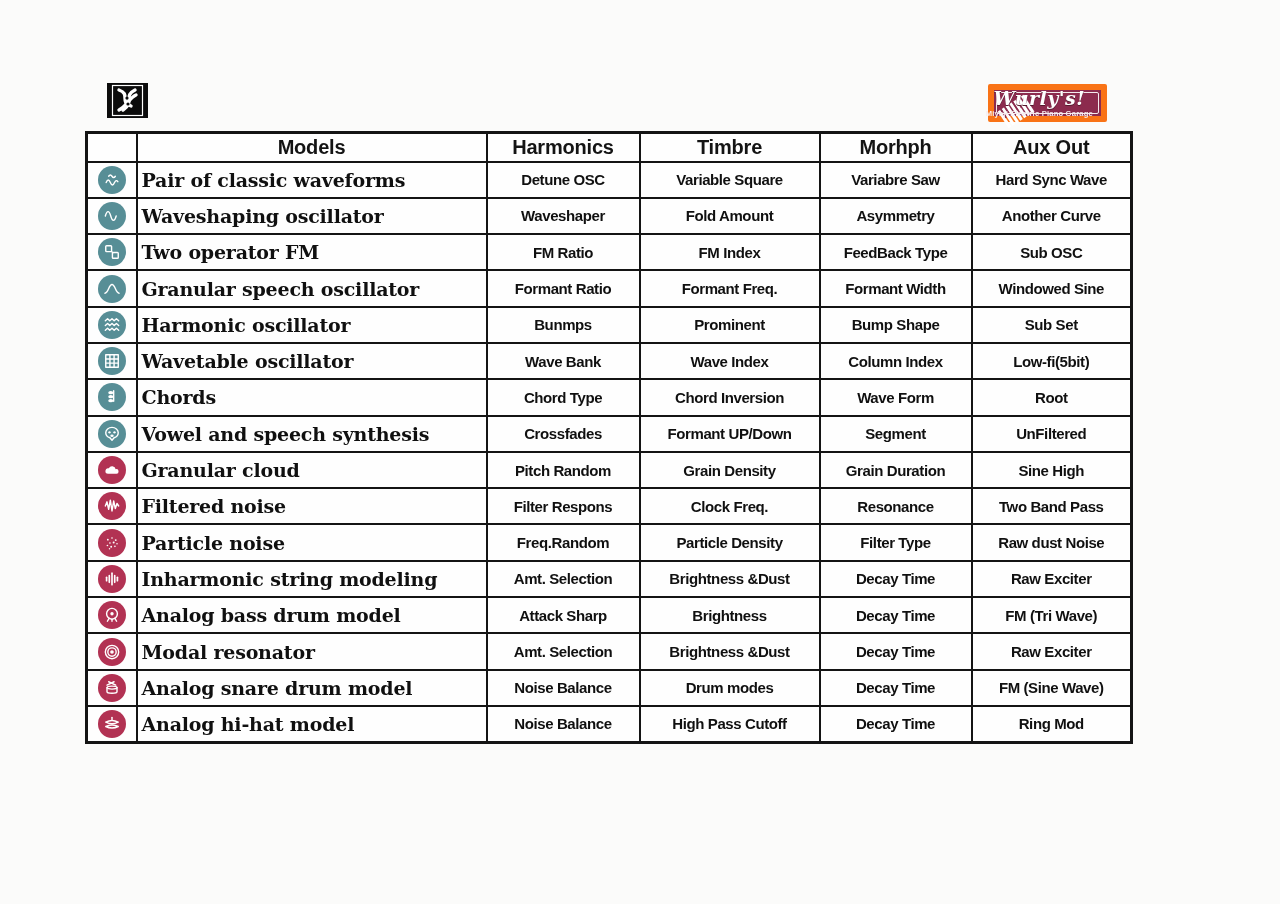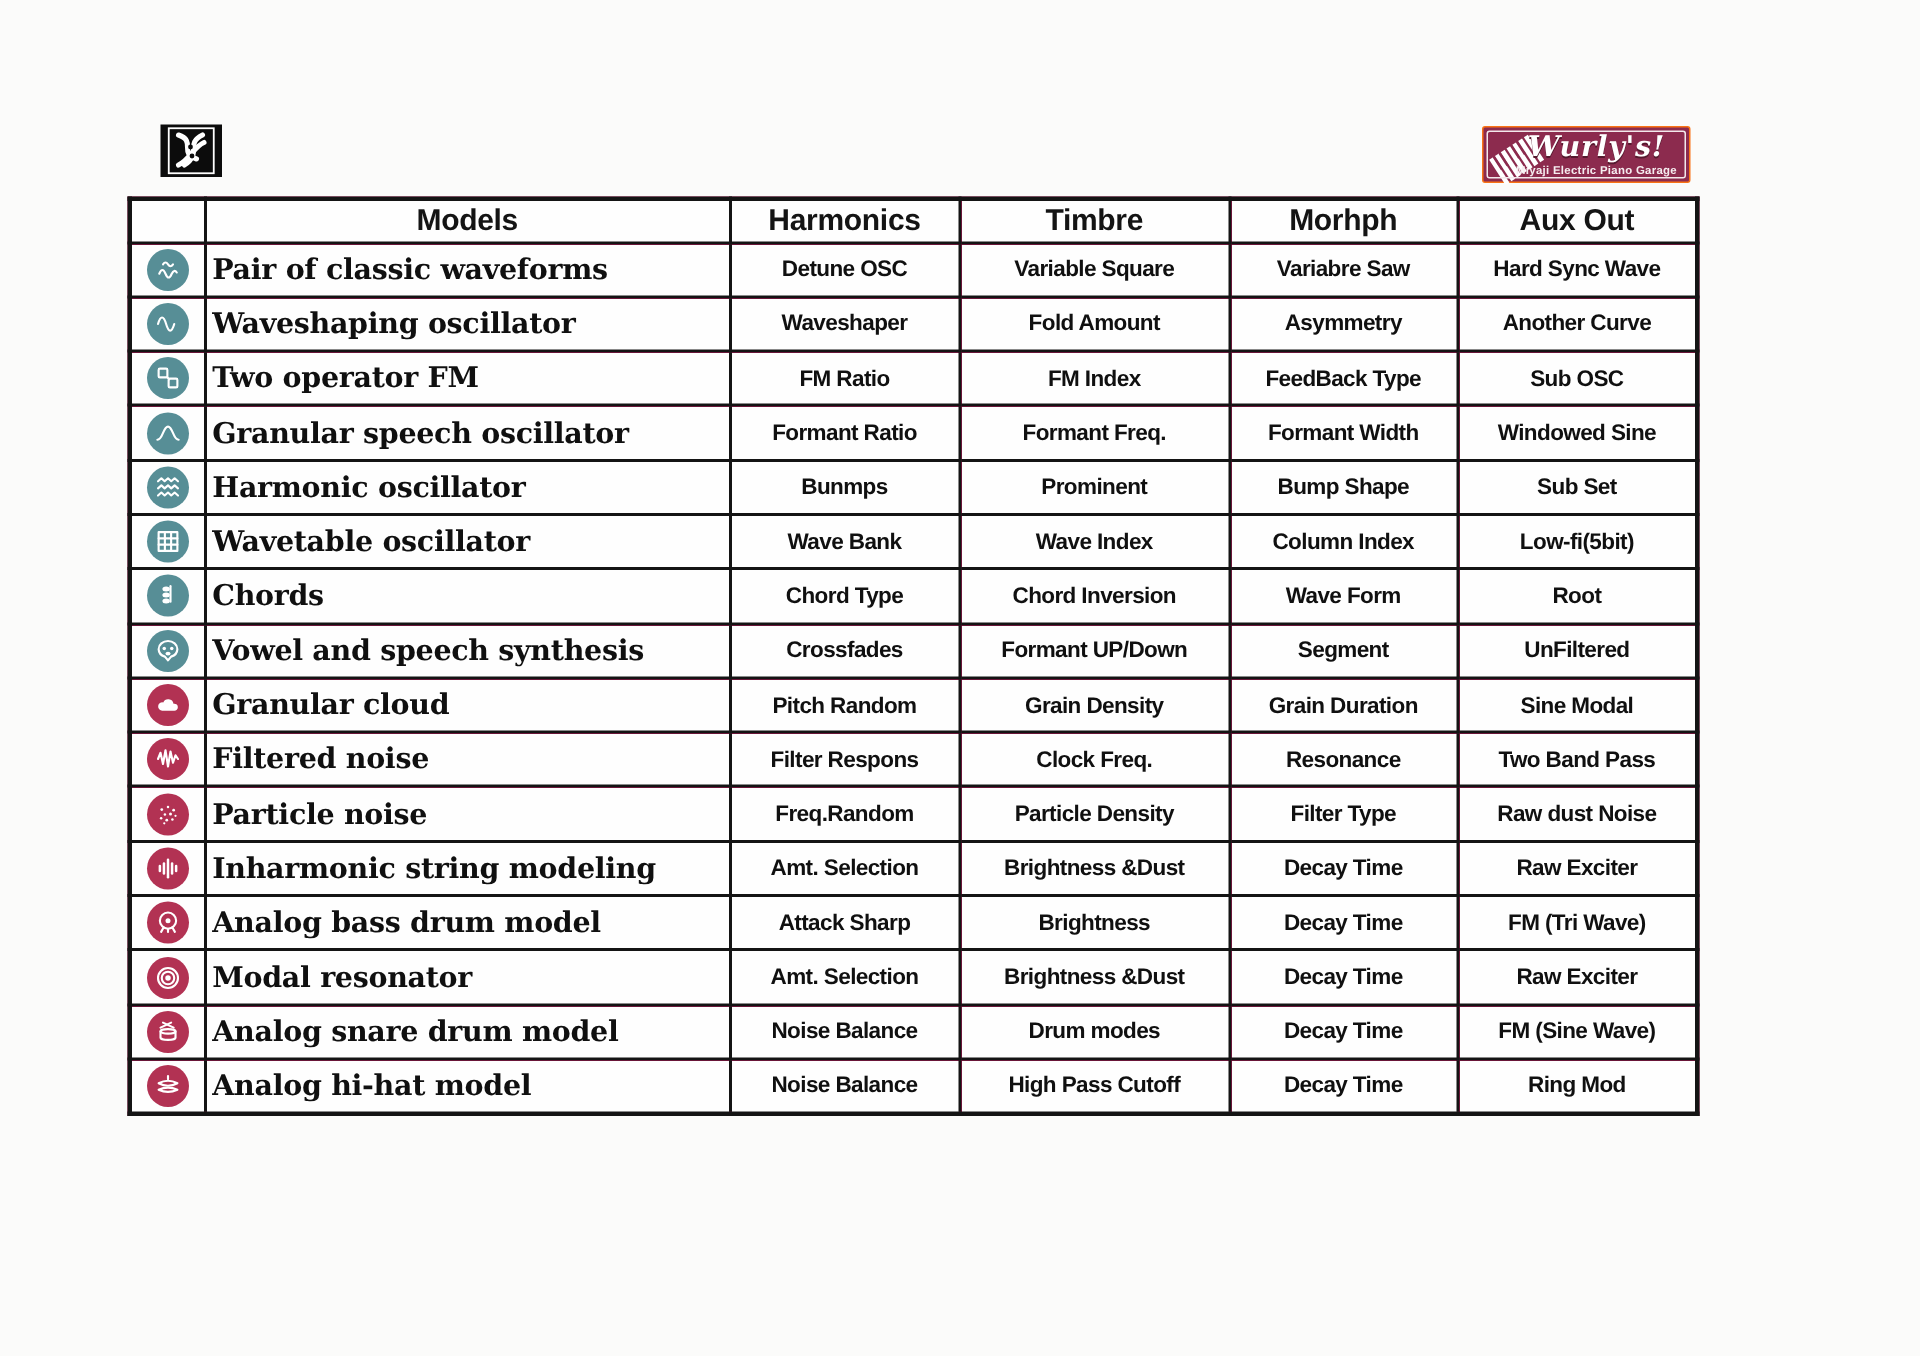--- a/index.html
+++ b/index.html
@@ -14,38 +14,38 @@
   .page{position:absolute;inset:0;}
 
   
   .titlebar{position:absolute;left:88px;top:84px;height:42px;display:flex;align-items:center;gap:14px;flex-direction:column;}
   .plaits-logo{width:39px;height:39px;background:#0c0c0c;display:flex;align-items:center;justify-content:center;
     box-shadow:0 0 0 1px #0c0c0c;}
   .page-title{font-size:31px;letter-spacing:.5px;color:#2a2a2a;font-weight:400;}
 
   
   .badge{
-    position:absolute;left:988px;top:84px;width:139px;height:38px;
-    background:#8c2b4e;border:1px solid #f97316;border-radius:2px;
+    position:absolute;left:988px;top:84px;width:119px;height:38px;
+    background:#8c2b4e;border:6px solid #f97316;border-radius:2px;
     box-sizing:border-box;display:flex;align-items:center;text-align:center;
   }
   .badge-inner{
     position:absolute;inset:2px;border:1.5px solid #f3e9ec;border-radius:2px;
     display:flex;align-items:center;justify-content:flex-end;padding-right:5px;box-sizing:border-box;
   }
   .badge-keys{position:absolute;left:2px;top:0px;}
   .badge-text{display:flex;flex-direction:column;align-items:center;line-height:1;z-index:2;}
   .badge-title{font-family:"DejaVu Serif", serif;font-weight:bold;font-style:italic;color:#ffffff;font-size:19px;
     text-shadow:0 1px 0 #541a2e;letter-spacing:.5px;}
   .badge-sub{color:#f6edf0;font-size:7.6px;font-weight:bold;margin-top:2px;letter-spacing:.2px;white-space:nowrap;}
 
   
   table.models{
     position:absolute;left:85px;top:131px;width:1045px;
-    border-collapse:collapse;table-layout:fixed;background:#be185d;
+    border-collapse:collapse;table-layout:fixed;background:#14b8a6;
     border:3px solid #141414;
   }
   table.models th, table.models td{
     border:2px solid #141414;
     padding:0 4px;box-sizing:border-box;overflow:hidden;white-space:nowrap;
     background:#fefefe;
   }
   thead th{height:29px;font-size:20px;font-weight:bold;text-align:center;letter-spacing:-.2px;border-bottom:3px solid #141414;}
   tbody td{height:36.3px;}
   td.c-icon{text-align:center;padding:0;}
@@ -277,21 +277,21 @@
       <span class="icon-circle" style="background: rgb(178, 50, 83);">
               <svg width="20" height="20" viewBox="0 0 24 24">
                 <path fill="#ffffff" d="M7.5 16.5 a3.3 3.3 0 1 1 .7 -6.5 a4.3 4.3 0 0 1 8.2 1 a2.8 2.8 0 1 1 .4 5.5 z"></path>
               </svg>
             </span>
     </td>
     <td class="c-model">Granular cloud</td>
     <td class="c-param">Pitch Random</td>
     <td class="c-param">Grain Density</td>
     <td class="c-param">Grain Duration</td>
-    <td class="c-param">Sine Modal</td>
+    <td class="c-param">Sine High</td>
   </tr>
         <tr>
     <td class="c-icon">
       <span class="icon-circle" style="background: rgb(178, 50, 83);">
               <svg width="20" height="20" viewBox="0 0 24 24">
                 <g stroke="#ffffff" fill="none" stroke-width="1.7" stroke-linecap="round" stroke-linejoin="round">
                   <path d="M4 12 L6 7 L8 16 L10 5 L12 18 L14 6 L16 15 L18 9 L20 12"></path>
                 </g>
               </svg>
             </span>

